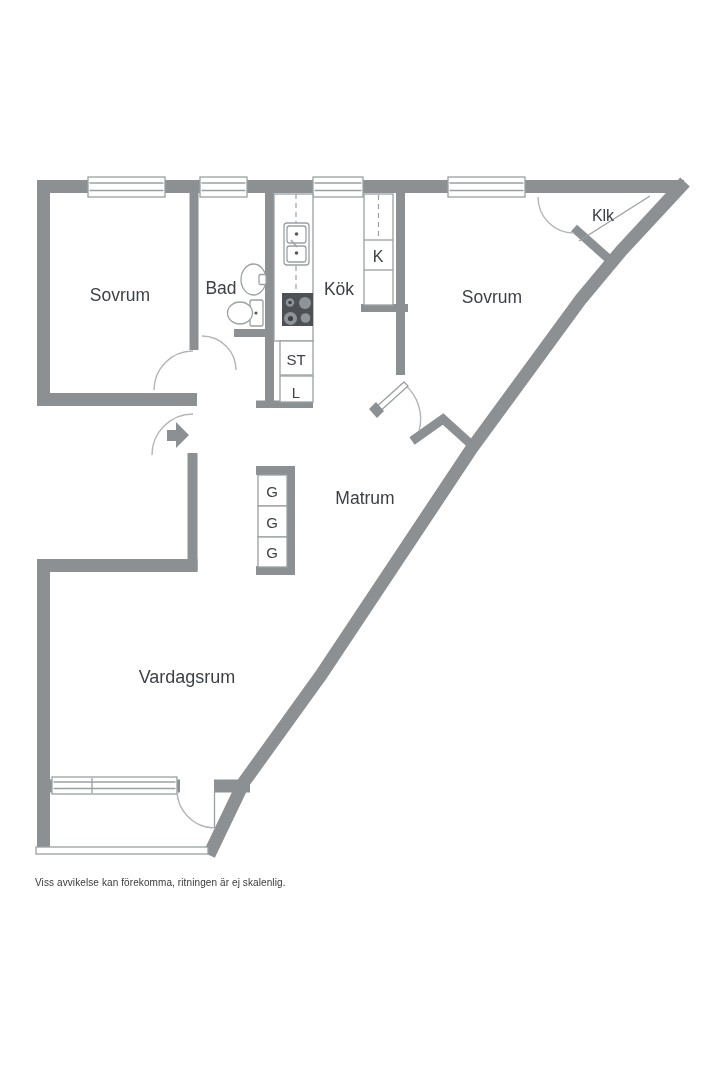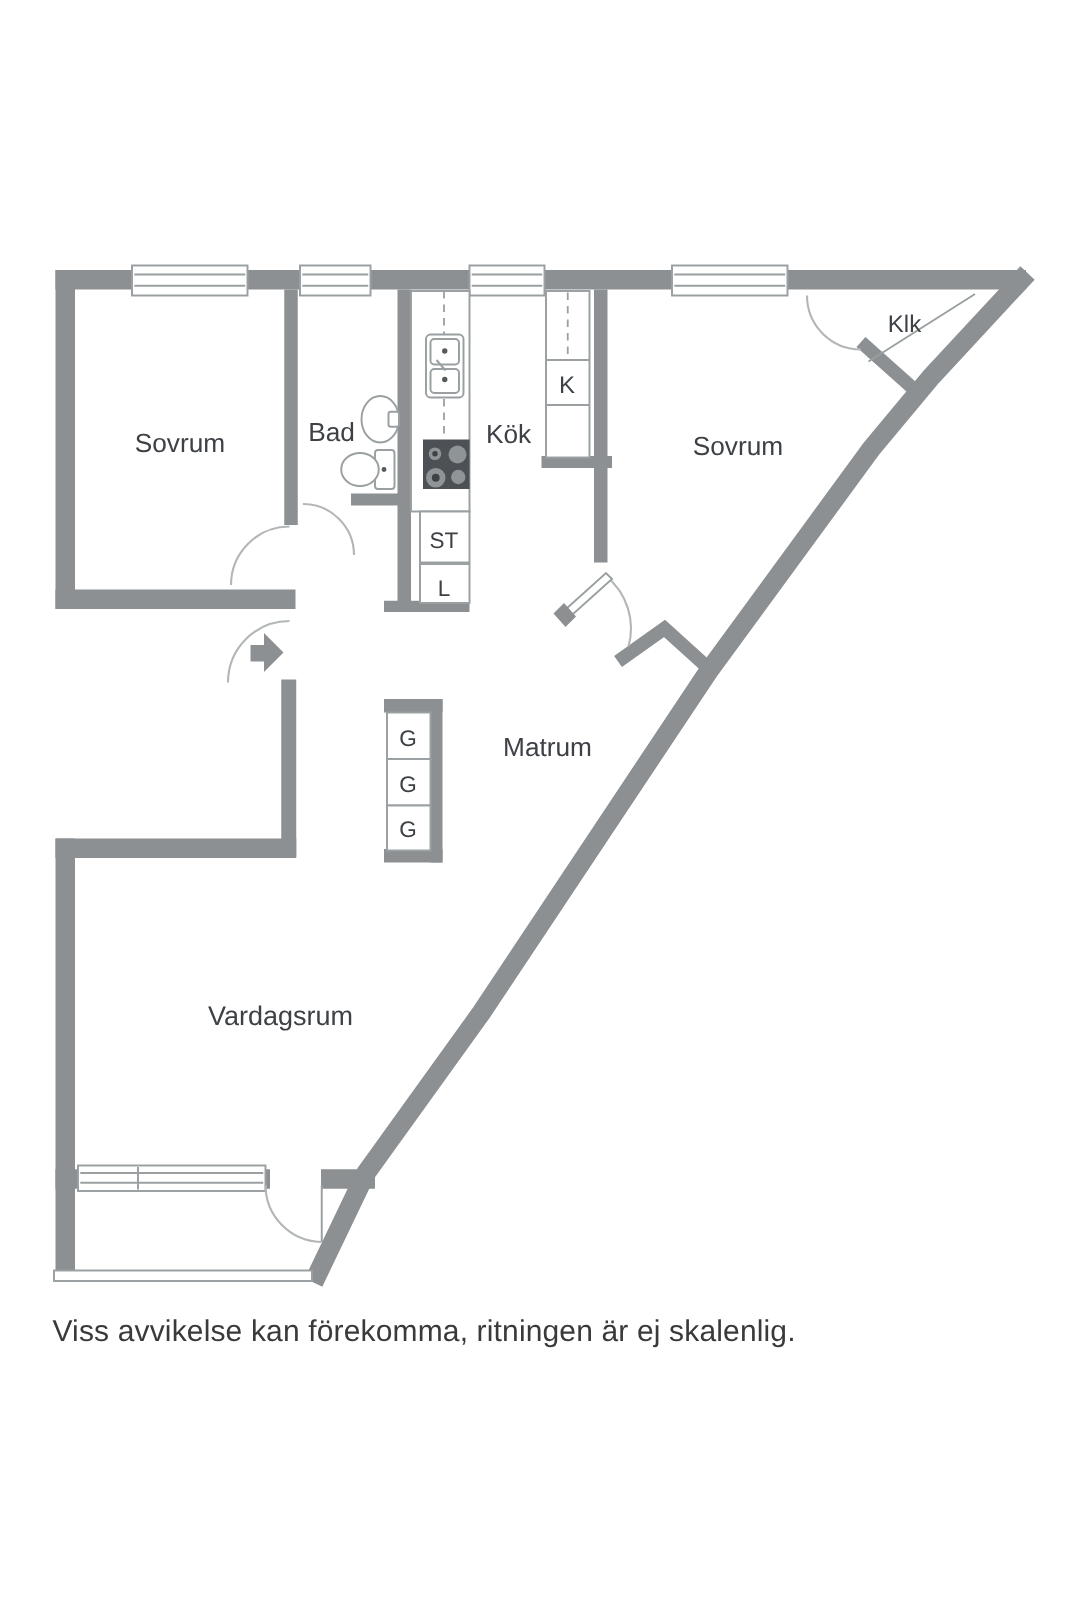--- a/index.html
+++ b/index.html
@@ -15,21 +15,21 @@
   .thin{stroke:var(--thin);stroke-width:1.3;fill:none;}
   .fixture{stroke:var(--thin);stroke-width:1.3;fill:#ffffff;}
   .arc{stroke:var(--arc);stroke-width:1.4;fill:none;}
   .dash{stroke:var(--thin);stroke-width:1.2;fill:none;stroke-dasharray:5 4;}
   .lbl{fill:var(--text);font-family:"Liberation Sans",sans-serif;}
   .fs-room{font-size:17.5px;}
   .fs-big{font-size:18px;}
   .fs-klk{font-size:16px;}
   .fs-k{font-size:16px;}
   .fs-small{font-size:15px;}
-  .disclaimer{position:absolute;left:35px;top:877px;font-size:20px;color:var(--note);
+  .disclaimer{position:absolute;left:35px;top:877px;font-size:10px;color:var(--note);
               letter-spacing:0.1px;}
 </style>
 </head>
 <body>
 
 <div class="page">
   <svg width="720" height="1080" viewBox="0 0 720 1080">
 
     <g>
       <line class="wall" stroke-width="13" x1="37" y1="186.5" x2="684" y2="186.5"></line>

